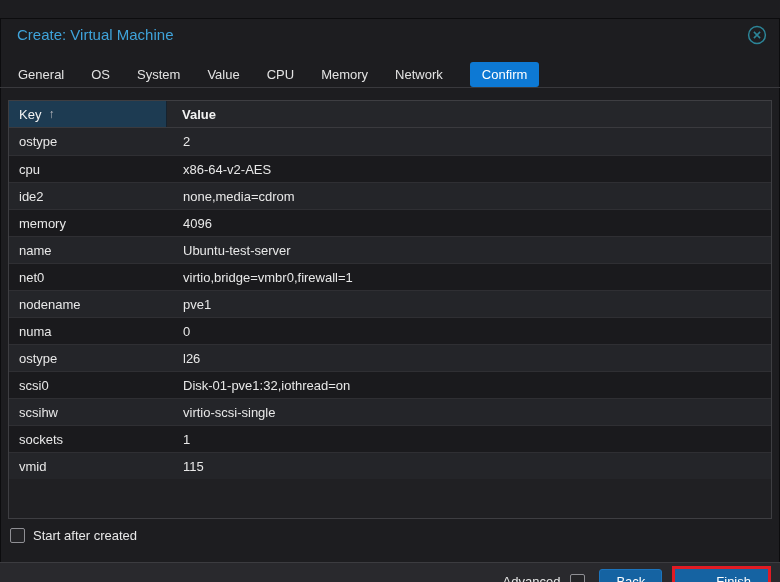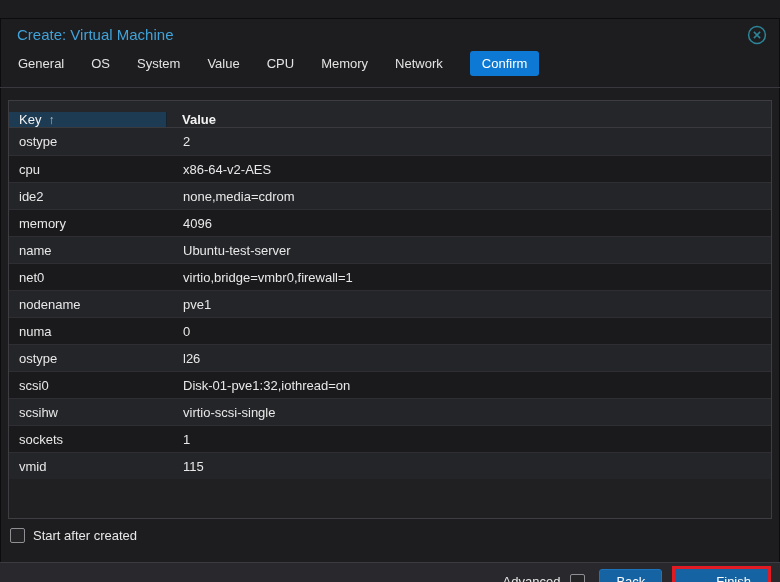--- a/index.html
+++ b/index.html
@@ -5,28 +5,28 @@
   html,body{margin:0;padding:0;width:780px;height:582px;overflow:hidden;}
   body{font-family:"Liberation Sans",sans-serif;font-size:13px;color:#e8e8e8;background:#1d1d20;}
   .dialog{position:relative;width:780px;height:582px;background:#1d1d20;box-sizing:border-box;box-shadow:inset 0 0 0 1px #0c0c0e;margin-top:18px;}
 
   
   .titlebar{height:33px;display:flex;align-items:center;justify-content:space-between;padding:0 13px 0 17px;box-sizing:border-box;}
   .title{color:var(--title,#3fa3da);font-size:15px;}
   .close{color:var(--closeIcon,#2c8598);display:flex;align-items:center;cursor:pointer;}
 
   
-  .tabbar{display:flex;align-items:flex-start;padding-left:18px;height:37px;border-bottom:1px solid #39393d;box-sizing:border-box;}
+  .tabbar{display:flex;align-items:flex-end;padding-left:18px;height:37px;border-bottom:1px solid #39393d;box-sizing:border-box;}
   .tab{color:#e3e3e3;margin-right:27px;padding:5px 0;cursor:pointer;white-space:nowrap;}
   .tab.active{background:var(--accent,#0d79d4);color:#fff;padding:5px 12px;border-radius:3px;}
 
   
   .body{padding:12px 8px 0;}
   .grid{border:1px solid #3e3e42;height:419px;background:#202023;box-sizing:border-box;overflow:hidden;}
-  .grid-header{display:flex;height:27px;background:#25262a;border-bottom:1px solid #3a3a3e;box-sizing:border-box;align-items:flex-end;}
+  .grid-header{display:flex;height:27px;background:#25262a;border-bottom:1px solid #3a3a3e;box-sizing:border-box;}
   .hcell{display:flex;align-items:center;box-sizing:border-box;color:#f2f2f2;cursor:pointer;}
   .key-h{width:158px;background:var(--sortedHeader,#1d3b52);padding-left:10px;border-right:1px solid #16222e;}
   .val-h{flex:1;padding-left:15px;font-weight:bold;}
   .arrow{margin-left:7px;color:#bdbdc2;font-size:12px;}
   .row{display:flex;height:27px;box-sizing:border-box;border-top:1px solid #2f2f33;}
   .row:first-child{border-top:none;}
   .row.odd{background:#242529;}
   .row.even{background:#1a1a1d;}
   .cell-key{width:158px;box-sizing:border-box;padding-left:10px;display:flex;align-items:center;overflow:hidden;}
   .cell-val{flex:1;padding-left:16px;display:flex;align-items:center;overflow:hidden;}

